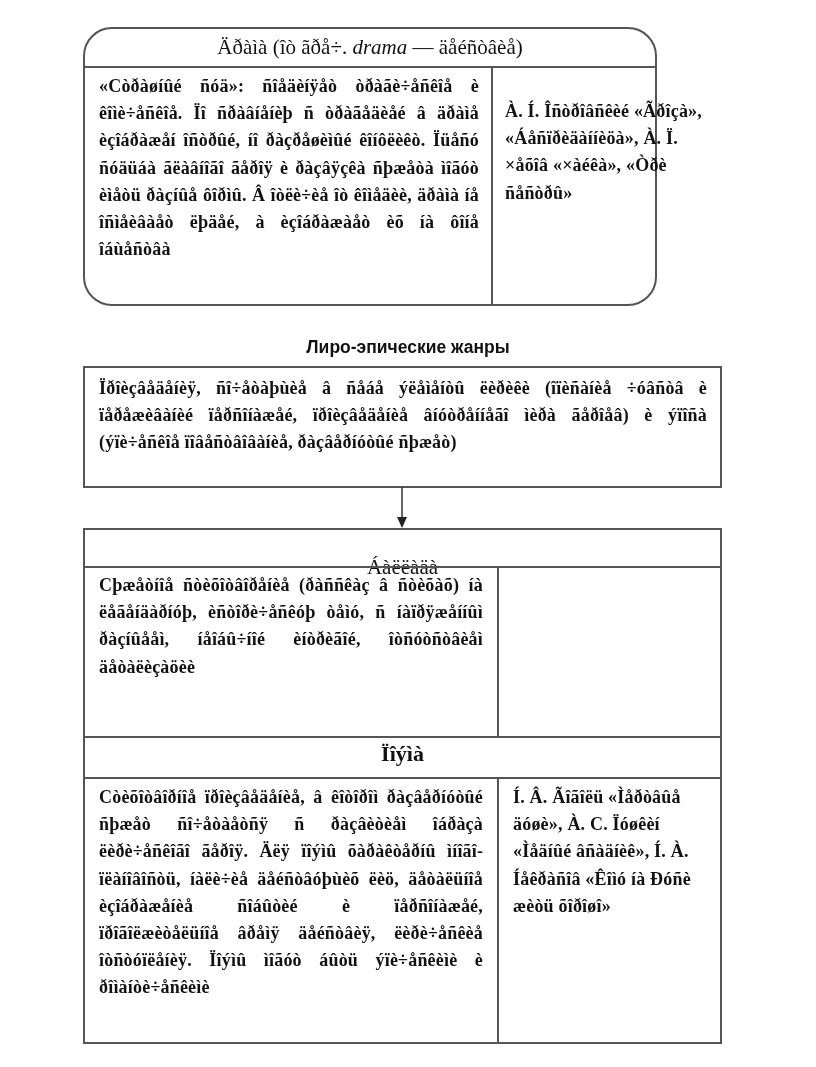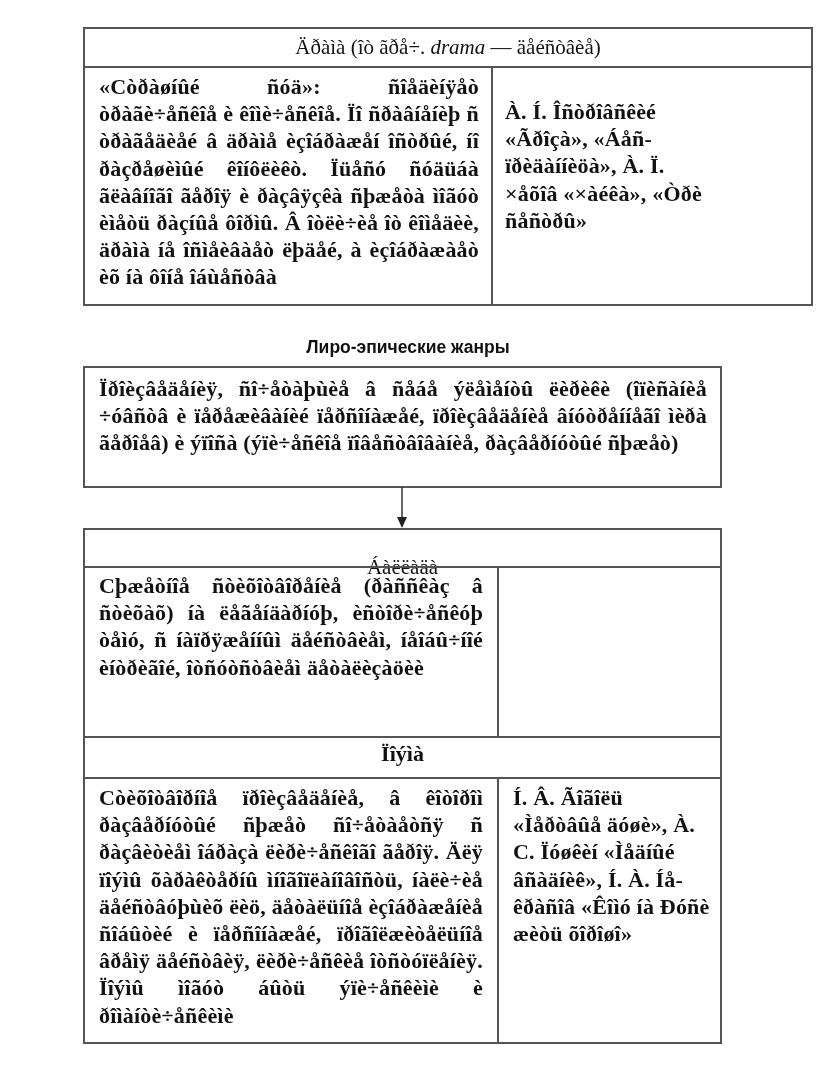--- a/index.html
+++ b/index.html
@@ -1,35 +1,35 @@
 <!DOCTYPE html>
 <html><head>
 <meta charset="utf-8">
 <style>
   html, body { margin: 0; padding: 0; background: #ffffff; }
   body { width: 816px; height: 1067px; position: relative; overflow: hidden;
          font-family: "Liberation Serif", "DejaVu Serif", serif; color: #111; }
   .box { position: absolute; border: 2px solid #555; box-sizing: border-box; background: #fff; }
   .hdr { position: absolute; left: 0; right: 0; text-align: center; font-size: 21px; }
-  .cell { position: absolute; box-sizing: border-box; font-size: 22px; line-height: 27.2px;
+  .cell { position: absolute; box-sizing: border-box; font-size: 18px; line-height: 27.2px;
           text-align: justify; letter-spacing: 0.2px; }
   .cell p { margin: 0; }
   .hline { position: absolute; left: 0; right: 0; height: 0; border-top: 2px solid #555; }
   .vline { position: absolute; width: 0; border-left: 2px solid #555; }
   .section-title { position: absolute; left: 0; width: 816px; top: 337px; text-align: center;
                    font-family: "Liberation Sans", "DejaVu Sans", sans-serif; font-weight: bold; font-size: 17.5px; }
   .bold { font-weight: bold; }
   .it { font-style: italic; }
   .arrow { position: absolute; }
   .right-col { text-align: left; }
 </style>
 </head>
 <body>
 
-<div class="box" style="left:83px; top:27px; width:730px; height:279px;">
+<div class="box" style="left:83px; top:27px; width:574px; height:279px;border-radius:29px;">
   <div class="hdr" style="top:6px;">
     <span>Äðàìà (îò ãðå÷. </span><span class="it">drama</span><span> — äåéñòâèå)</span>
   </div>
   <div class="hline" style="top:37px;"></div>
   <div class="vline" style="left:406px; top:37px; bottom:0;"></div>
   <div class="cell bold" style="left:14px; top:44px; width:380px;">
     <p>«Còðàøíûé ñóä»: ñîåäèíÿåò òðàãè÷åñêîå è êîìè÷åñêîå. Ïî ñðàâíå­íèþ ñ òðàãåäèåé â äðàìå èçîáðàæåí îñòðûé, íî ðàçðåøèìûé êîíôëèêò. Ïüåñó ñóäüáà ãëàâíîãî ãåðîÿ è ðàçâÿçêà ñþæåòà ìîãóò èìåòü ðàçíûå ôîðìû. Â îòëè÷èå îò êîìåäèè, äðàìà íå îñìåèâàåò ëþäåé, à èçîáðà­æàåò èõ íà ôîíå îáùåñòâà</p>
   </div>
   <div class="cell bold right-col" style="left:420px; top:44px; width:210px;margin-top:25px;">
     <p>À. Í. Îñòðîâñêèé «Ãðîçà», «Áåñ­ïðèäàííèöà», À. Ï. ×åõîâ «×àé­êà», «Òðè ñåñòðû»</p>
@@ -48,21 +48,21 @@
   <line x1="8" y1="0" x2="8" y2="32" stroke="#333" stroke-width="1.5"></line>
   <polygon points="3,30 13,30 8,41" fill="#222"></polygon>
 </svg>
 
 <div class="box" style="left:83px; top:528px; width:639px; height:516px;">
 
   <div class="hdr" style="top:25px;">Áàëëàäà</div>
   <div class="hline" style="top:36px;"></div>
   <div class="vline" style="left:412px; top:36px; height:172px;"></div>
   <div class="cell bold" style="left:14px; top:42px; width:384px;">
-    <p>Cþæåòíîå ñòèõîòâîðåíèå (ðàññêàç â ñòèõàõ) íà ëåãåíäàðíóþ, èñòîðè÷å­ñêóþ òåìó, ñ íàïðÿæåííûì äåéñòâè­åì, íåîáû÷íîé èíòðèãîé, îòñóòñòâè­åì äåòàëèçàöèè</p>
+    <p>Cþæåòíîå ñòèõîòâîðåíèå (ðàññêàç â ñòèõàõ) íà ëåãåíäàðíóþ, èñòîðè÷å­ñêóþ òåìó, ñ íàïðÿæåííûì ðàçíûå­åì, íåîáû÷íîé èíòðèãîé, îòñóòñòâè­åì äåòàëèçàöèè</p>
   </div>
 
   <div class="hline" style="top:206px;"></div>
   <div class="hdr bold" style="top:211px; font-size:22px;">Ïîýìà</div>
   <div class="hline" style="top:247px;"></div>
   <div class="vline" style="left:412px; top:247px; bottom:0;"></div>
   <div class="cell bold" style="left:14px; top:254px; width:384px;">
     <p>Còèõîòâîðíîå ïðîèçâåäåíèå, â êîòî­ðîì ðàçâåðíóòûé ñþæåò ñî÷åòàåòñÿ ñ ðàçâèòèåì îáðàçà ëèðè÷åñêîãî ãå­ðîÿ. Äëÿ ïîýìû õàðàêòåðíû ìíîãî­ïëàíîâîñòü, íàëè÷èå äåéñòâóþùèõ ëèö, äåòàëüíîå èçîáðàæåíèå ñîáû­òèé è ïåðñîíàæåé, ïðîãîëæèòåëüíîå âðåìÿ äåéñòâèÿ, ëèðè÷åñêèå îòñòó­ïëåíèÿ. Ïîýìû ìîãóò áûòü ýïè÷å­ñêèìè è ðîìàíòè÷åñêèìè</p>
   </div>
   <div class="cell bold right-col" style="left:428px; top:254px; width:200px;">

